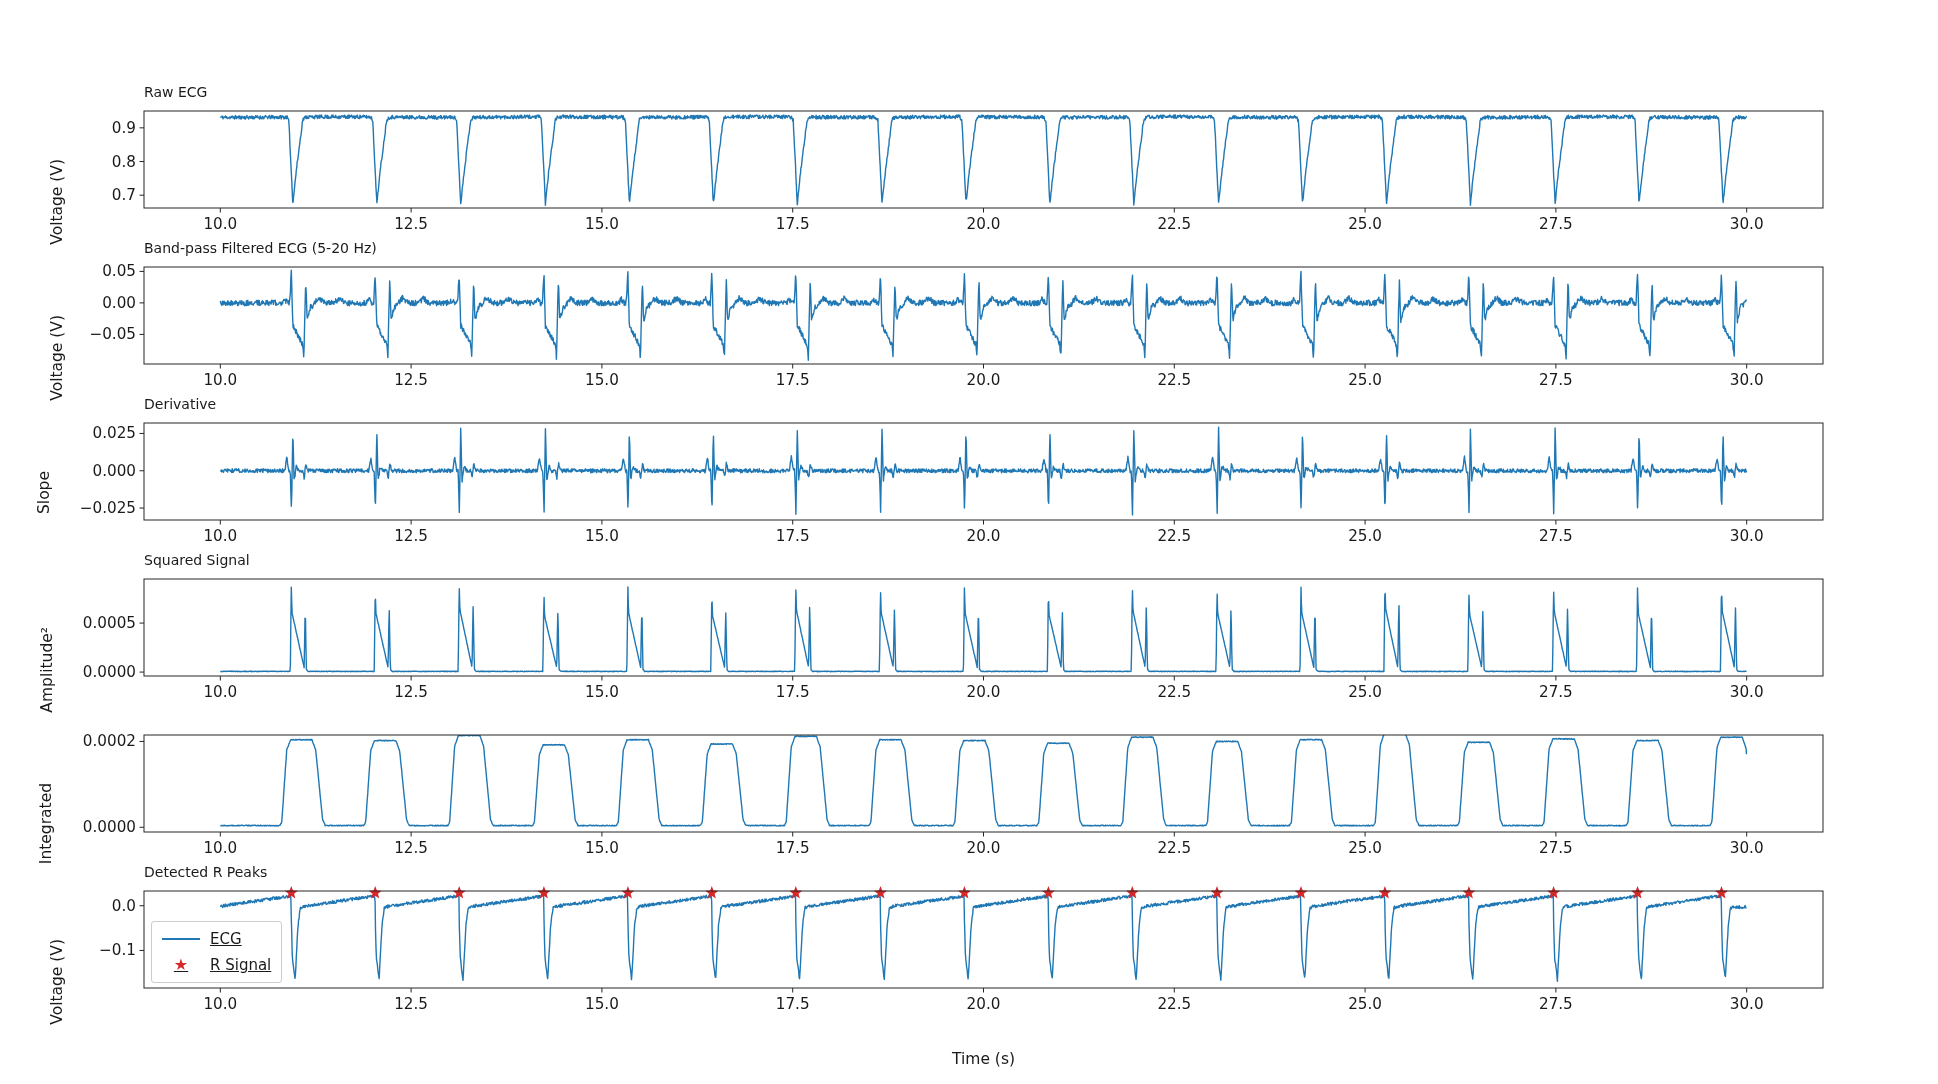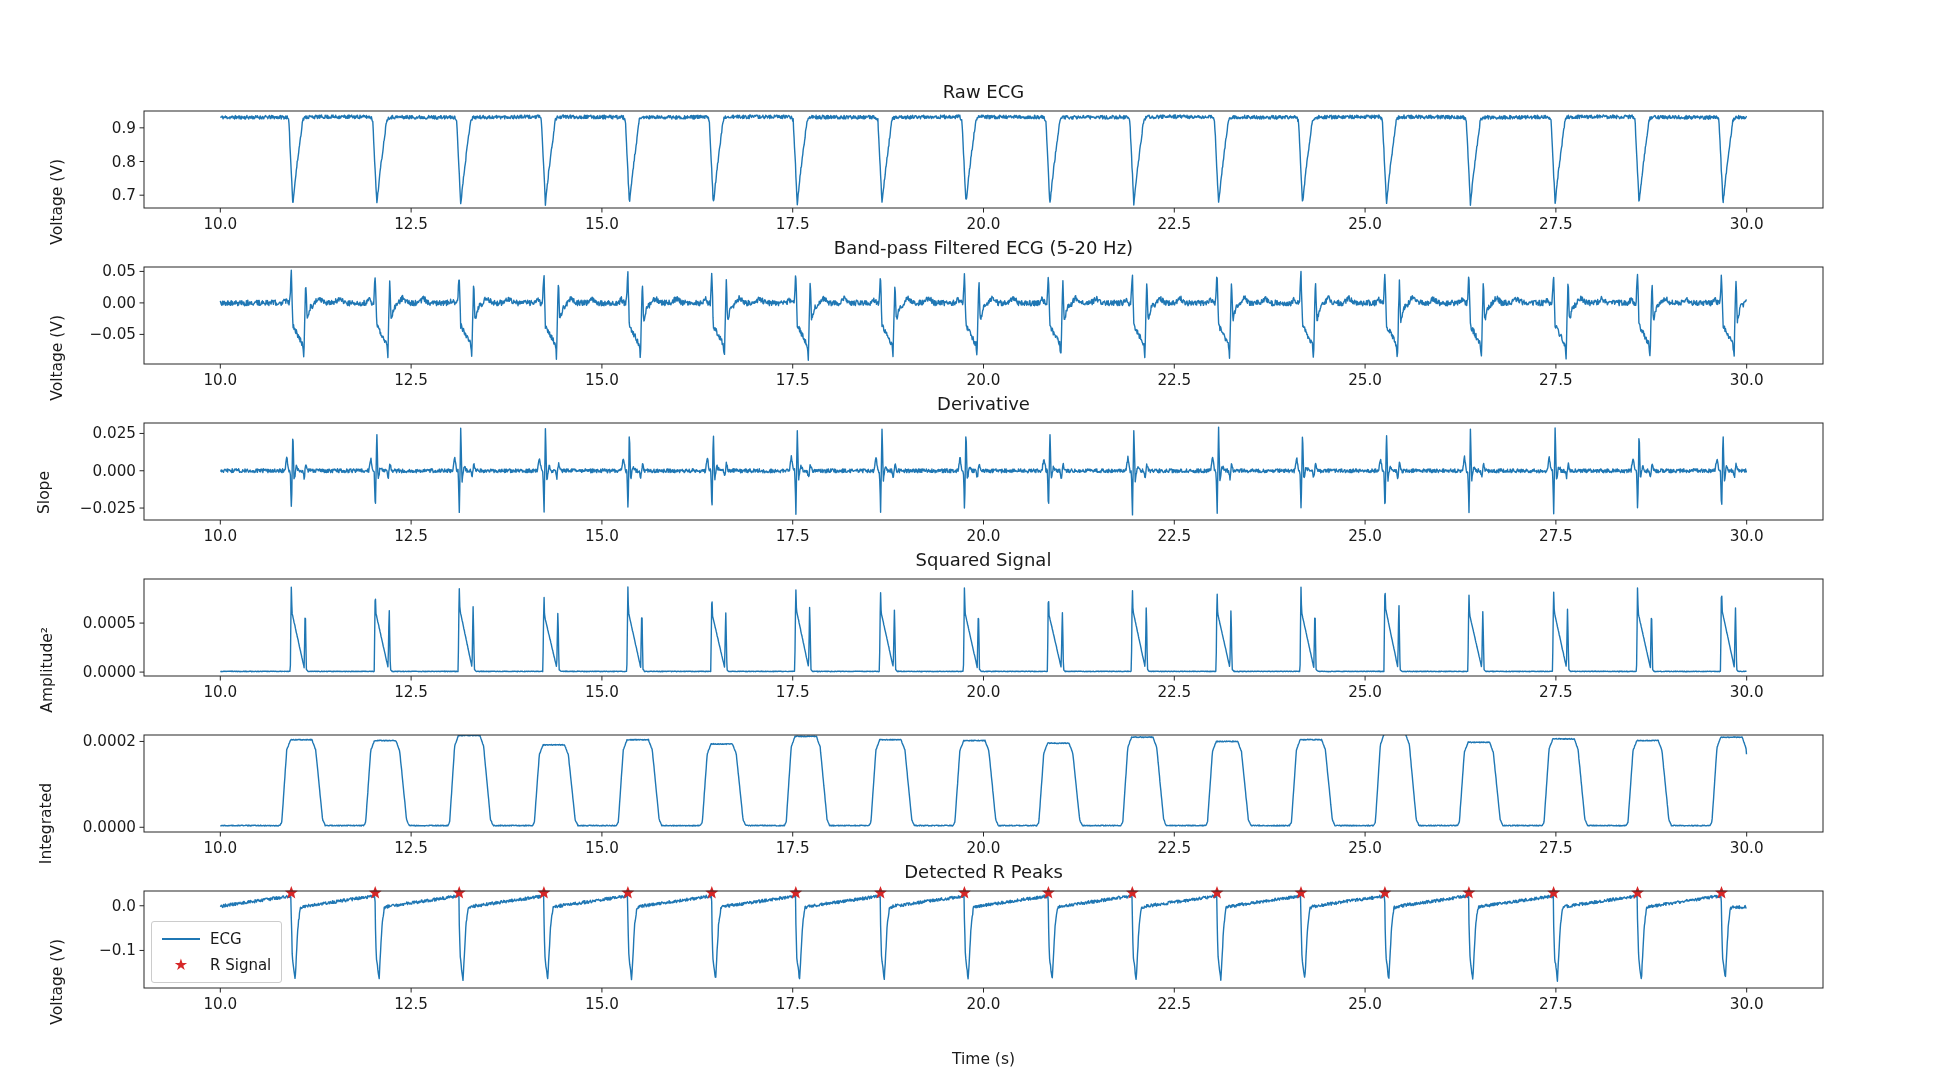--- a/index.html
+++ b/index.html
@@ -6,29 +6,29 @@
   .fig{position:relative;width:1938px;height:1084px;background:#ffffff;
        font-family:"DejaVu Sans","Liberation Sans",sans-serif;color:#1a1a1a;overflow:hidden;}
   .fig svg.canvas{position:absolute;left:0;top:0;}
   .sp1{--top:111px;--ylx:66px;}
   .sp2{--top:267px;--ylx:66px;}
   .sp3{--top:423px;--ylx:53px;}
   .sp4{--top:579px;--ylx:56px;}
   .sp5{--top:735px;--ylx:55px;}
   .sp6{--top:891px;--ylx:66px;}
   .title{position:absolute;left:144px;width:1679px;top:calc(var(--top) - 31px);height:24px;
-         text-align:center;font-size:18px;line-height:24px;color:#1a1a1a;}
+         text-align:left;font-size:14px;line-height:24px;color:#1a1a1a;}
   .ylab{position:absolute;left:var(--ylx);top:calc(var(--top) + 48px);width:0;height:0;
         white-space:nowrap;font-size:15.5px;color:#1a1a1a;display:flex;align-items:center;justify-content:center;
         transform:rotate(-90deg);}
   .ylab span{transform:translate(-50%,-50%);display:inline-block;}
   .xlab{position:absolute;left:144px;width:1679px;top:1022px;text-align:center;font-size:15.5px;color:#1a1a1a;margin-top:28px;}
   .legend{position:absolute;left:151px;top:921px;padding:4px 10px;border:1px solid #cccccc;border-radius:3px;
           background:rgba(255,255,255,0.85);font-size:15px;color:#1a1a1a;z-index:3;}
-  .lrow{display:flex;align-items:center;height:26px;gap:10px;}
+  .lrow{display:flex;align-items:center;height:26px;gap:10px;text-decoration:underline;}
   .lline{display:inline-block;width:38px;height:0;border-top:2.5px solid var(--line-color,#1f77b4);}
   .lstar{display:inline-block;width:38px;text-align:center;color:var(--star-color,#d62728);font-size:16px;line-height:16px;}
 </style>
 </head>
 <body>
 
 <div class="fig" style="--line-color: #1f77b4; --star-color: #d62728;">
   <svg class="canvas" id="plot-canvas" width="1938" height="1084">
       <defs>
         <clipPath id="clip0">

